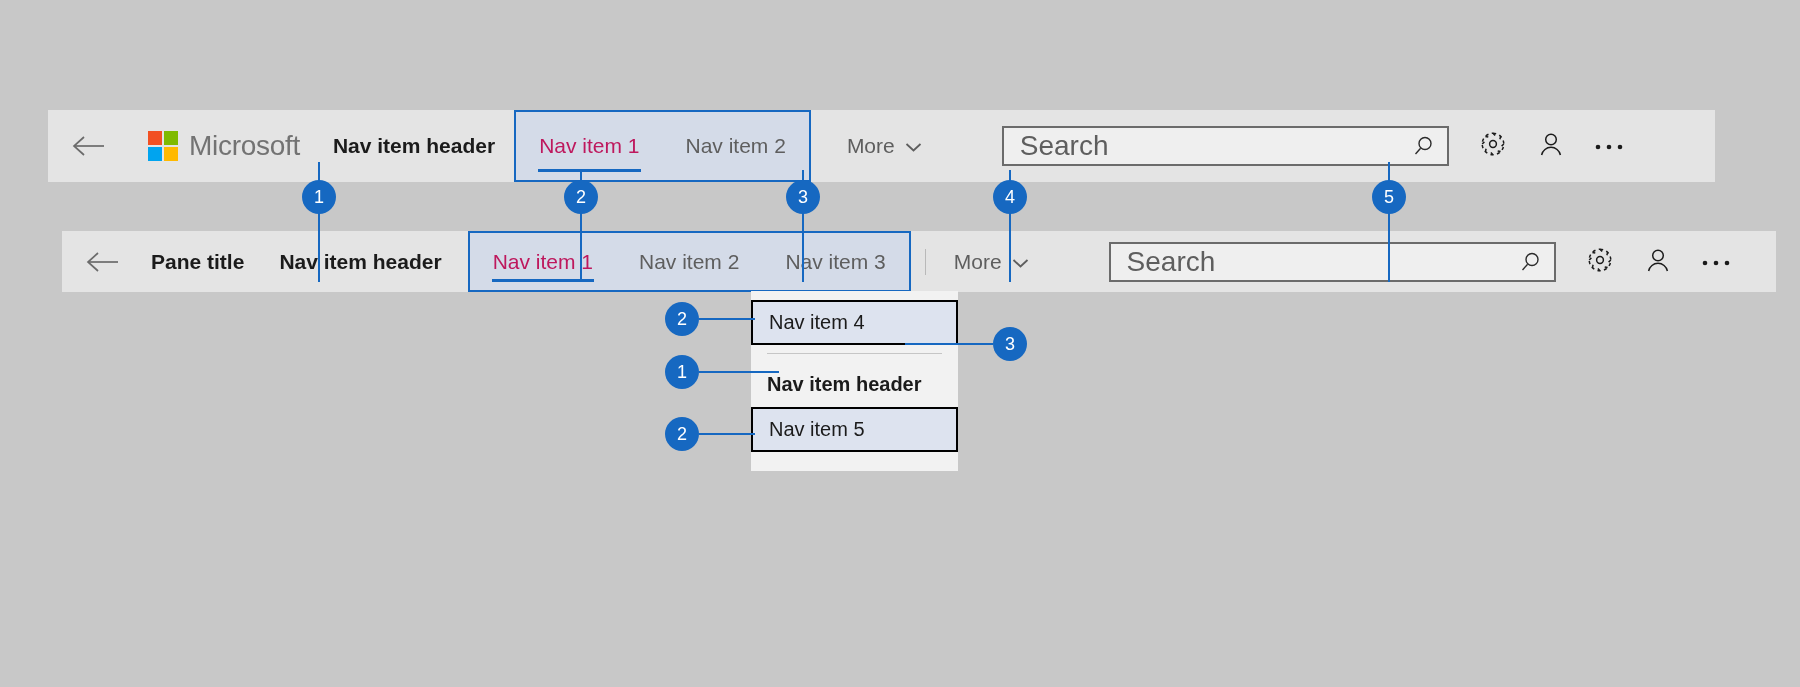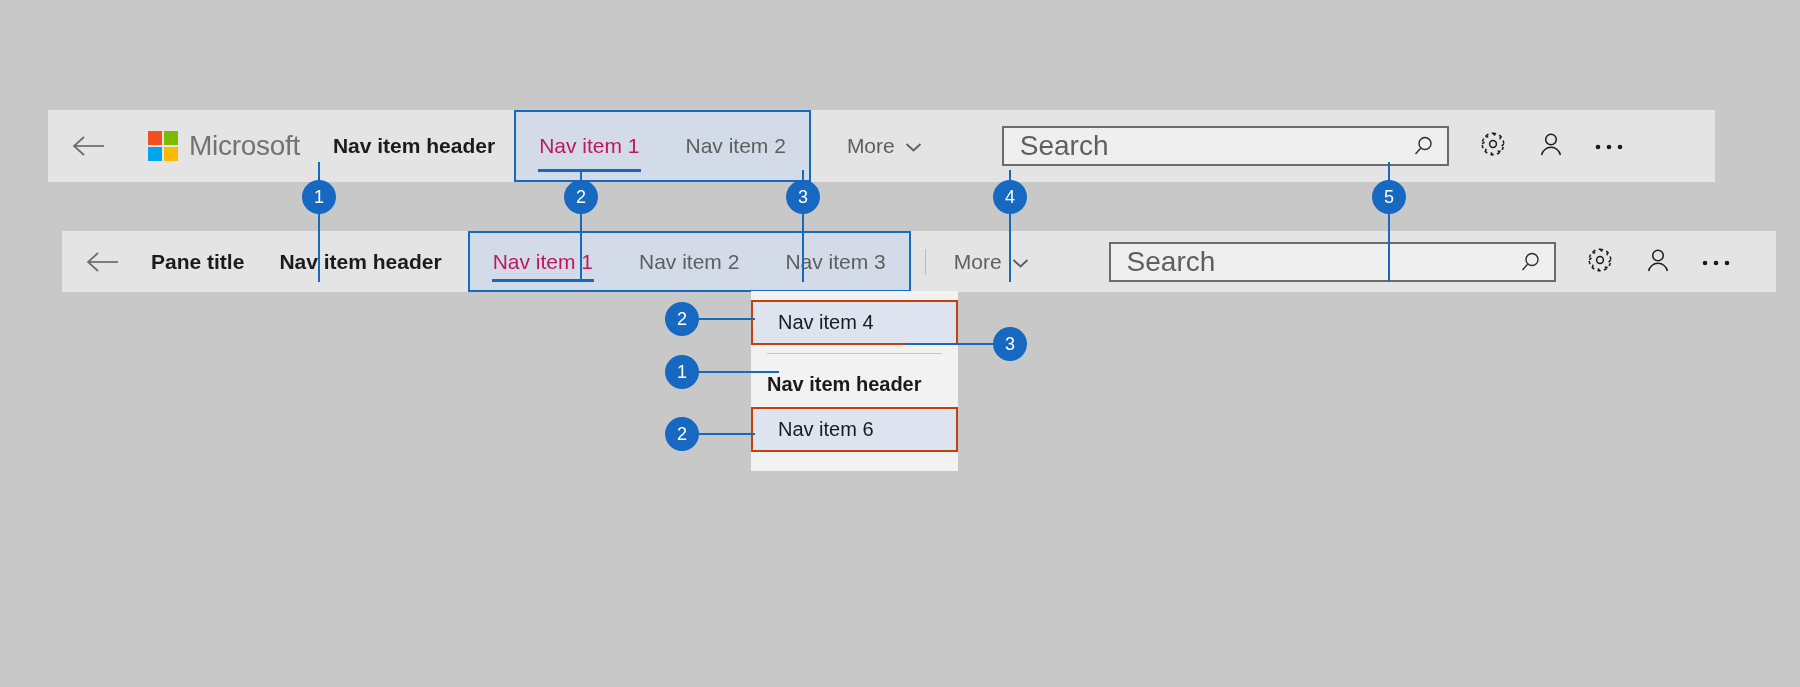--- a/index.html
+++ b/index.html
@@ -180,24 +180,23 @@
     padding: 9px 0 9px 0;
   }
   .fly-item {
     font-size: 20px;
     color: #1b1b1b;
     padding: 9px 16px;
     box-sizing: border-box;
     white-space: nowrap;
   }
   .fly-group {
-    border: 2px solid #c2410c;
+    border: 2px solid #000000;
     background: #dde3ef;
     box-sizing: border-box;
-    padding-left: 9px;
   }
   .fly-header {
     font-size: 20px;
     font-weight: bold;
     color: #1b1b1b;
     padding: 11px 16px;
     white-space: nowrap;
   }
   .fly-divider {
     height: 1px;
@@ -407,21 +406,21 @@
         <span>Nav item 4</span>
       </div>
     </div>
 
     <div class="fly-divider"></div>
 
     <div class="fly-header">Nav item header</div>
 
     <div class="fly-group">
       <div class="fly-item">
-        <span>Nav item 6</span>
+        <span>Nav item 5</span>
       </div>
     </div>
     <div class="fly-spacer"></div>
   </div>
 
   <div class="leader leader-v" style="left:318px; top:162px; height:120px;"></div>
 
   <div class="leader leader-v" style="left:580px; top:170px; height:112px;"></div>
 
   <div class="leader leader-v" style="left:802px; top:170px; height:112px;"></div>

